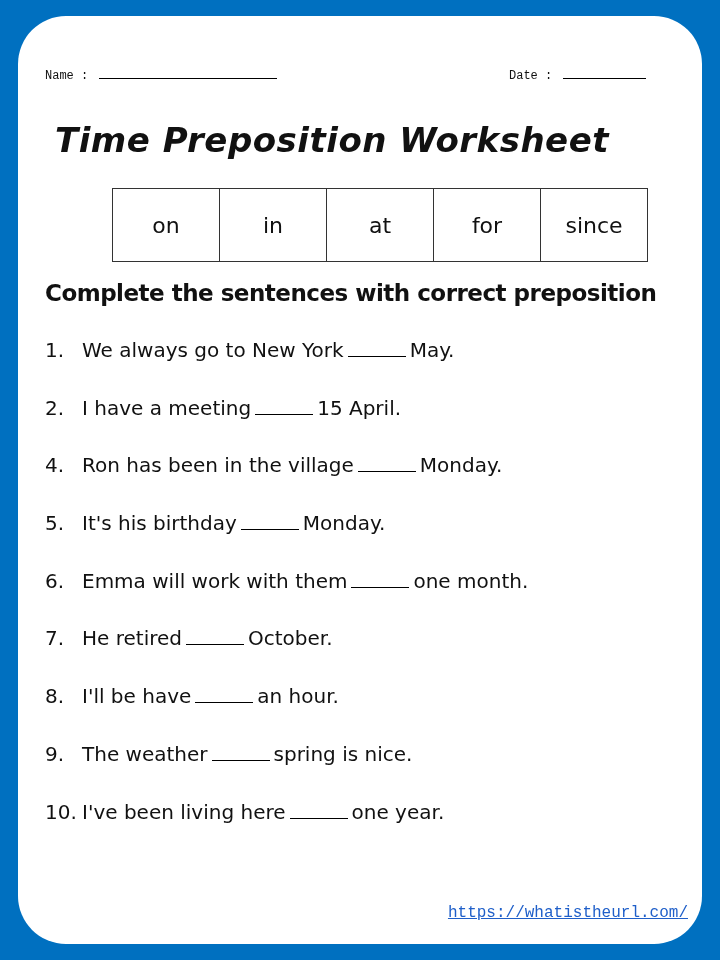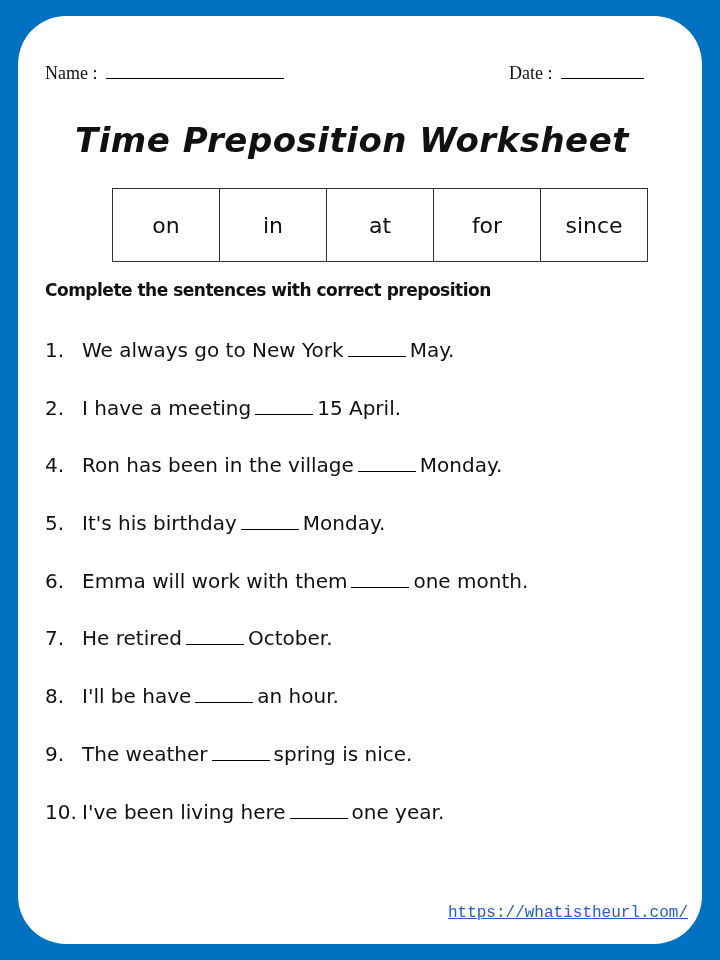--- a/index.html
+++ b/index.html
@@ -7,41 +7,40 @@
     width: 720px; height: 960px; overflow: hidden;
     background: #0070C0;
     font-family: "DejaVu Sans", sans-serif;
     color: #111;
     position: relative;
   }
   .card {
     position: absolute; left: 18px; top: 16px; width: 684px; height: 928px;
     background: #fff; border-radius: 48px;
   }
-  .hdr-field { position: absolute; top: 62px; font-size: 18px; font-family: Liberation Serif, serif; }
+  .hdr-field { position: absolute; top: 62px; font-size: 12px; font-family: Liberation Mono, monospace; }
   .hdr-field .line { display: inline-block; border-bottom: 1.5px solid #000; vertical-align: baseline; height: 16px; margin-left: 4px; }
   .name-field { left: 45px; }
   .name-field .line { width: 178px; }
   .date-field { left: 509px; }
   .date-field .line { width: 83px; }
   .title {
     position: absolute; top: 120px; left: 0; width: 664px; text-align: center;
     font-family: "DejaVu Sans", sans-serif; font-weight: bold; font-size: 34px; letter-spacing: 0.5px;
     font-style: italic;
-    padding-left: 20px;
   }
   .word-bank {
     position: absolute; left: 112px; top: 188px; border-collapse: collapse;
   }
   .word-bank td {
     width: 98px; height: 64px; border: 1.3px solid #333; text-align: center;
     font-size: 22px; font-family: "DejaVu Sans", sans-serif; padding: 4px;
   }
   .instructions {
-    position: absolute; left: 45px; top: 280px; font-size: 17px; font-weight: bold;
+    position: absolute; left: 45px; top: 280px; font-size: 23px; font-weight: bold;
     font-family: "DejaVu Sans", sans-serif; letter-spacing: -0.5px;
   }
   .q-list { position: absolute; left: 45px; top: 338px; margin: 0; padding: 0; list-style: none; }
   .q-item { height: 57.7px; font-size: 20px; font-family: "DejaVu Sans", sans-serif; white-space: nowrap; }
   .q-num { display: inline-block; width: 37px; }
   .blank { display: inline-block; width: 58px; border-bottom: 1.3px solid #000; height: 14px; margin: 0 4px; }
   .footer-link {
     position: absolute; right: 32px; top: 904px; font-size: 16px; color: #1F5FC9;
     text-decoration: underline; font-family: Liberation Mono, monospace;
   }

